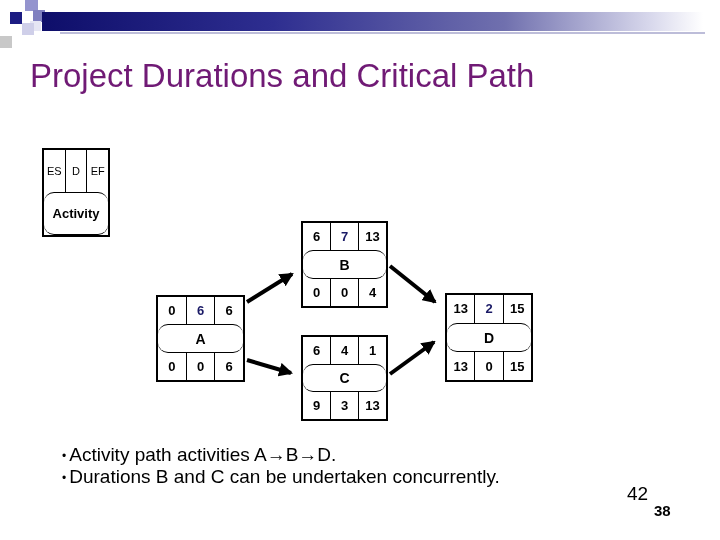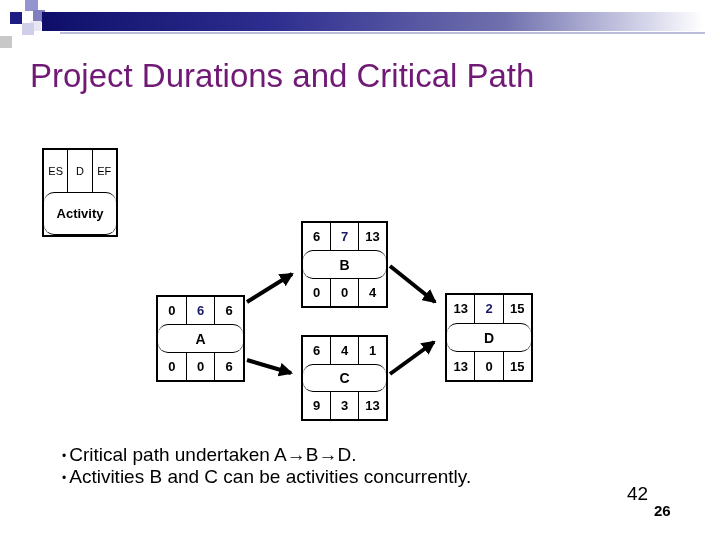--- a/index.html
+++ b/index.html
@@ -39,21 +39,21 @@
   }
   .node .cell:last-child { border-right: none; }
   .node .row-mid {
     flex: 1; display: flex; align-items: center; justify-content: center;
     border-top: 1.5px solid #000; border-bottom: 1.5px solid #000;
     font-size: 14px; font-weight: bold; border-radius: 10px;
   }
   .legend .cell { font-size: 11px; font-weight: normal; }
   .legend .row-mid { font-size: 13px; font-weight: bold; }
   .navy { color: #1a1a66; }
-  .node-legend { left: 42px;  top: 148px; width: 76px; height: 89px; }
+  .node-legend { left: 42px;  top: 148px; width: 68px; height: 89px; }
   .node-a      { left: 156px; top: 295px; width: 89px; height: 87px; }
   .node-b      { left: 301px; top: 221px; width: 87px; height: 87px; }
   .node-c      { left: 301px; top: 335px; width: 87px; height: 86px; }
   .node-d      { left: 445px; top: 293px; width: 88px; height: 89px; }
   
   .arrows { position: absolute; left: 0; top: 0; pointer-events: none; }
   
   .bullets { position: absolute; left: 62px; top: 444px; width: 560px; }
   .bullet-line {
     font-size: 19px; line-height: 22px; white-space: nowrap; color: #000;
@@ -154,18 +154,18 @@
       <path d="M0,0 L10,5 L0,10 z" fill="#000"></path>
     </marker>
   </defs>
   <line x1="247" y1="302" x2="292" y2="274" stroke="#000" stroke-width="4" marker-end="url(#ah)"></line>
   <line x1="247" y1="360" x2="291" y2="373" stroke="#000" stroke-width="4" marker-end="url(#ah)"></line>
   <line x1="390" y1="266" x2="435" y2="302" stroke="#000" stroke-width="4" marker-end="url(#ah)"></line>
   <line x1="390" y1="374" x2="434" y2="342" stroke="#000" stroke-width="4" marker-end="url(#ah)"></line>
 </svg>
 
 <div class="bullets">
-  <div class="bullet-line">Critical path undertaken A→B→D.</div>
-  <div class="bullet-line">Activities B and C can be activities concurrently.</div>
+  <div class="bullet-line">Activity path activities A→B→D.</div>
+  <div class="bullet-line">Durations B and C can be undertaken concurrently.</div>
 </div>
 
 <div class="page-num-large">42</div>
-<div class="page-num-small">26</div>
+<div class="page-num-small">38</div>
 
 </body></html>

